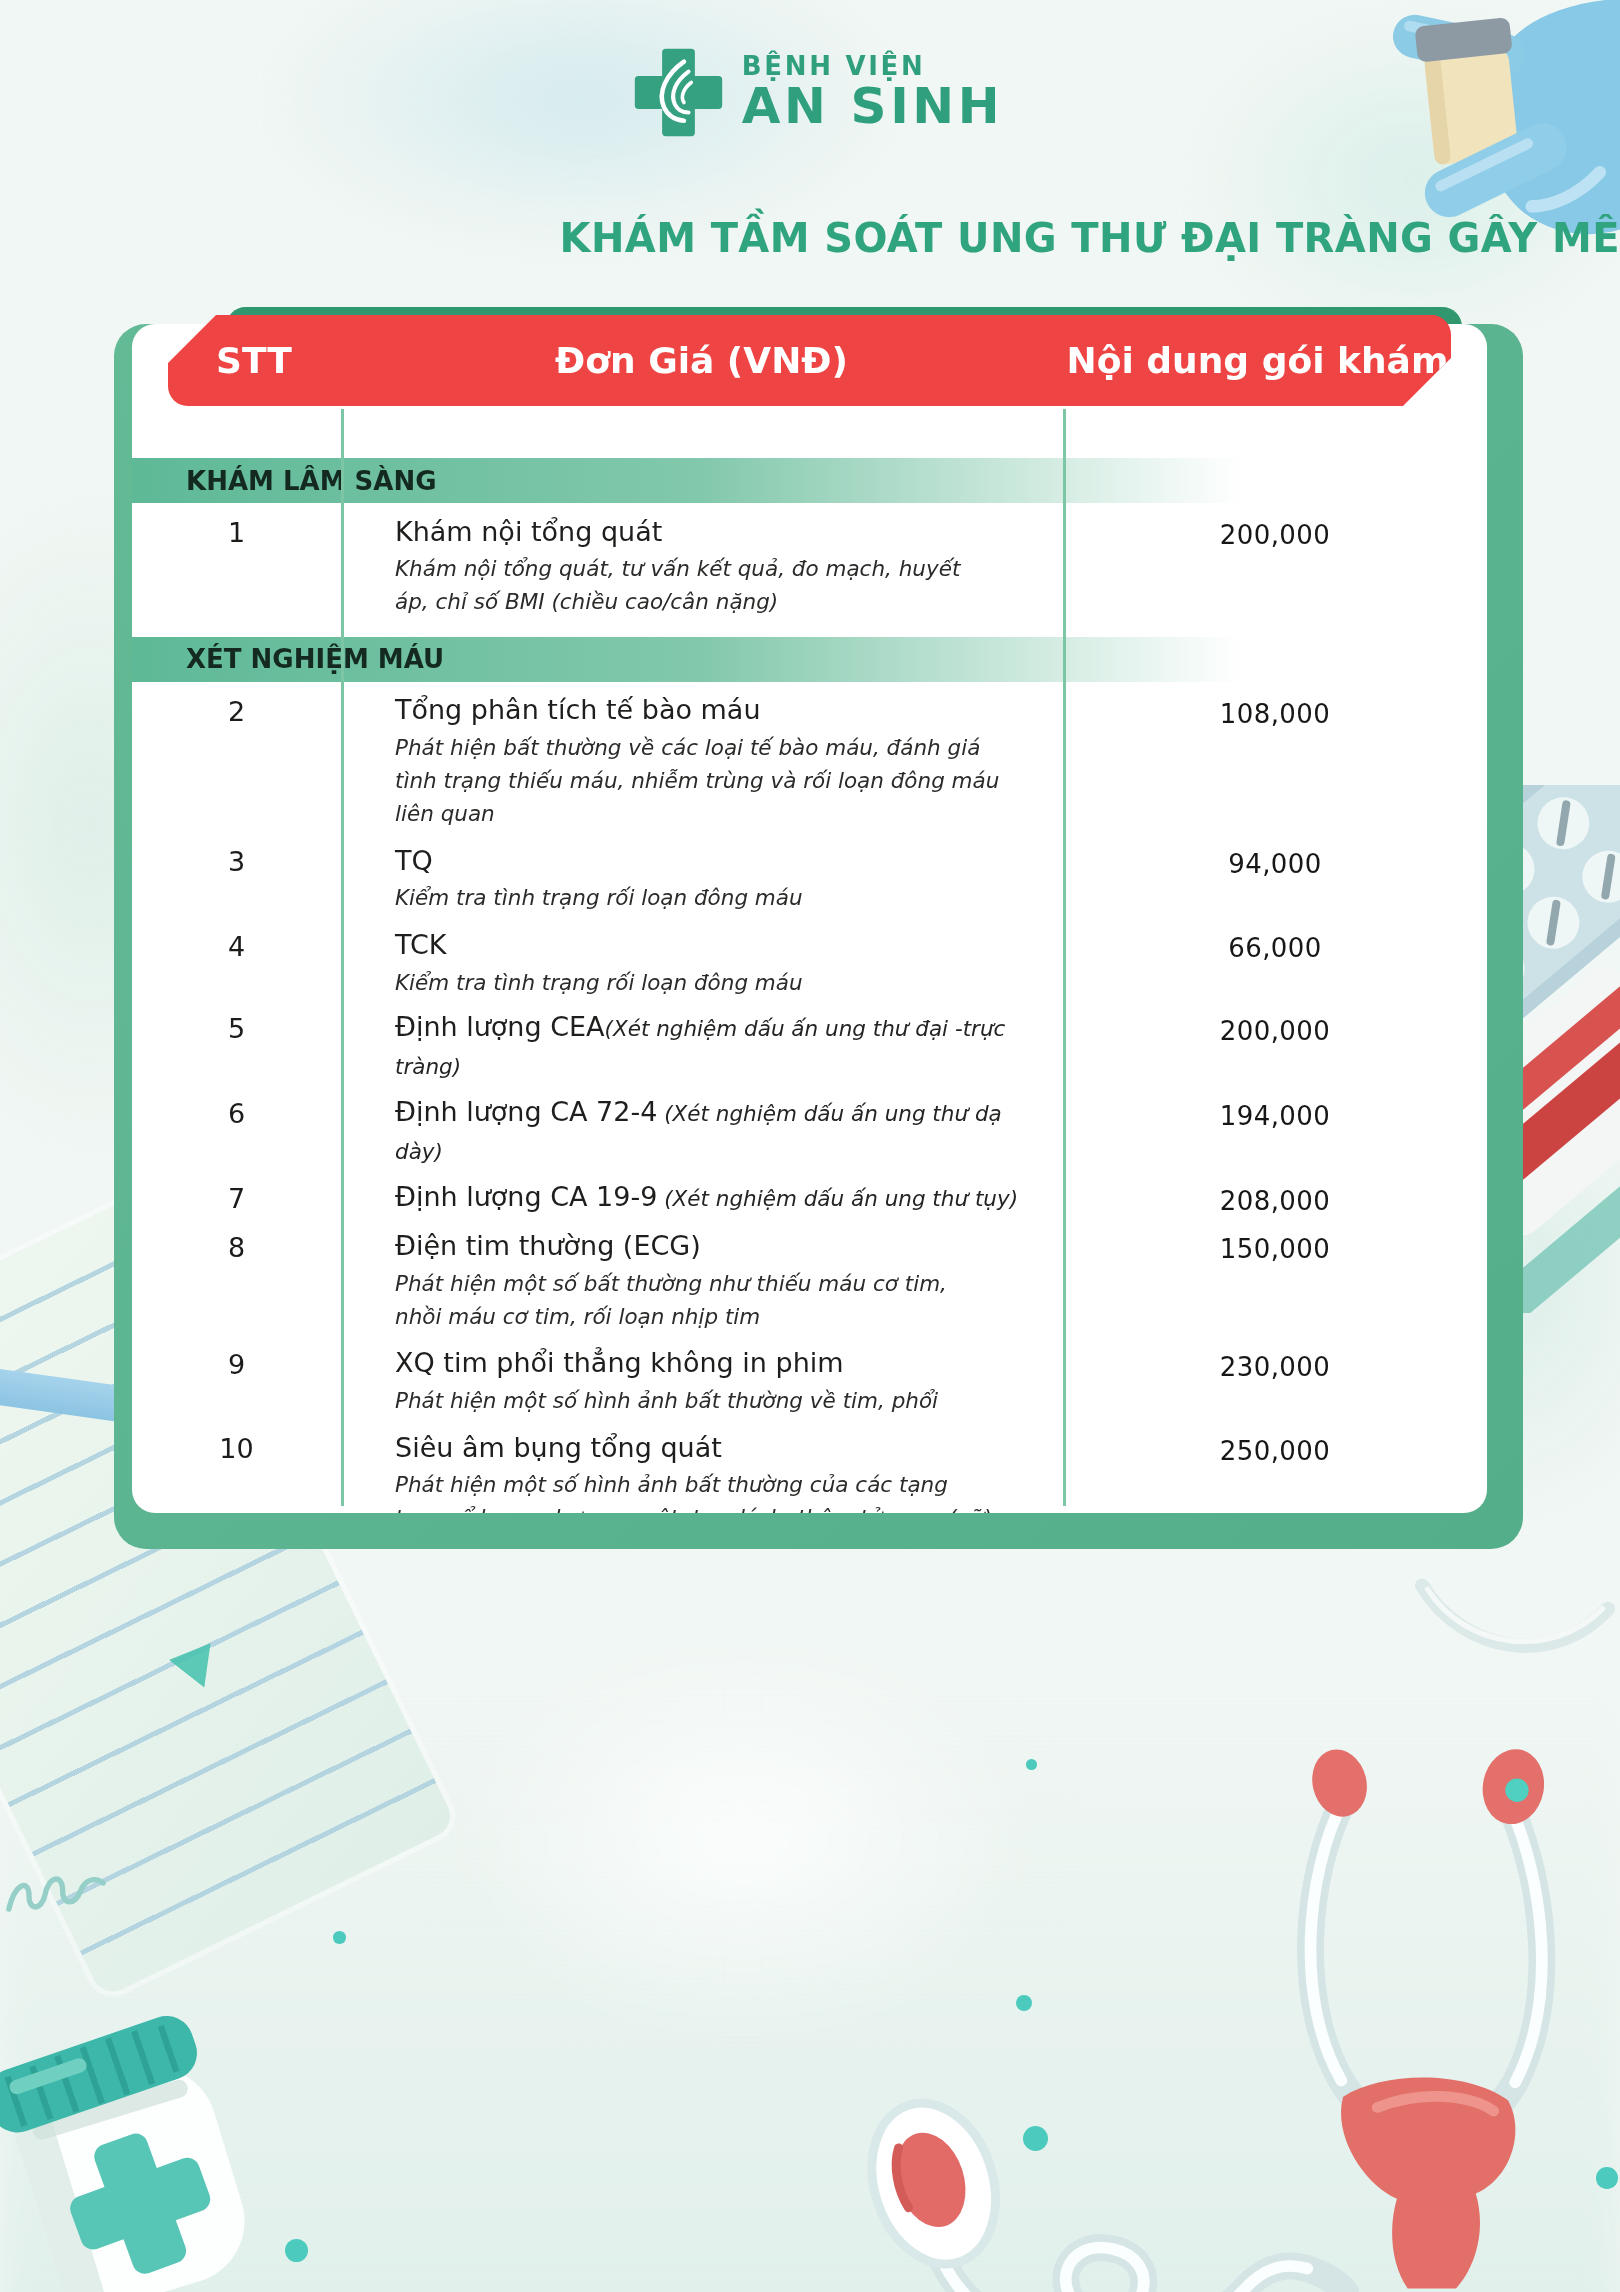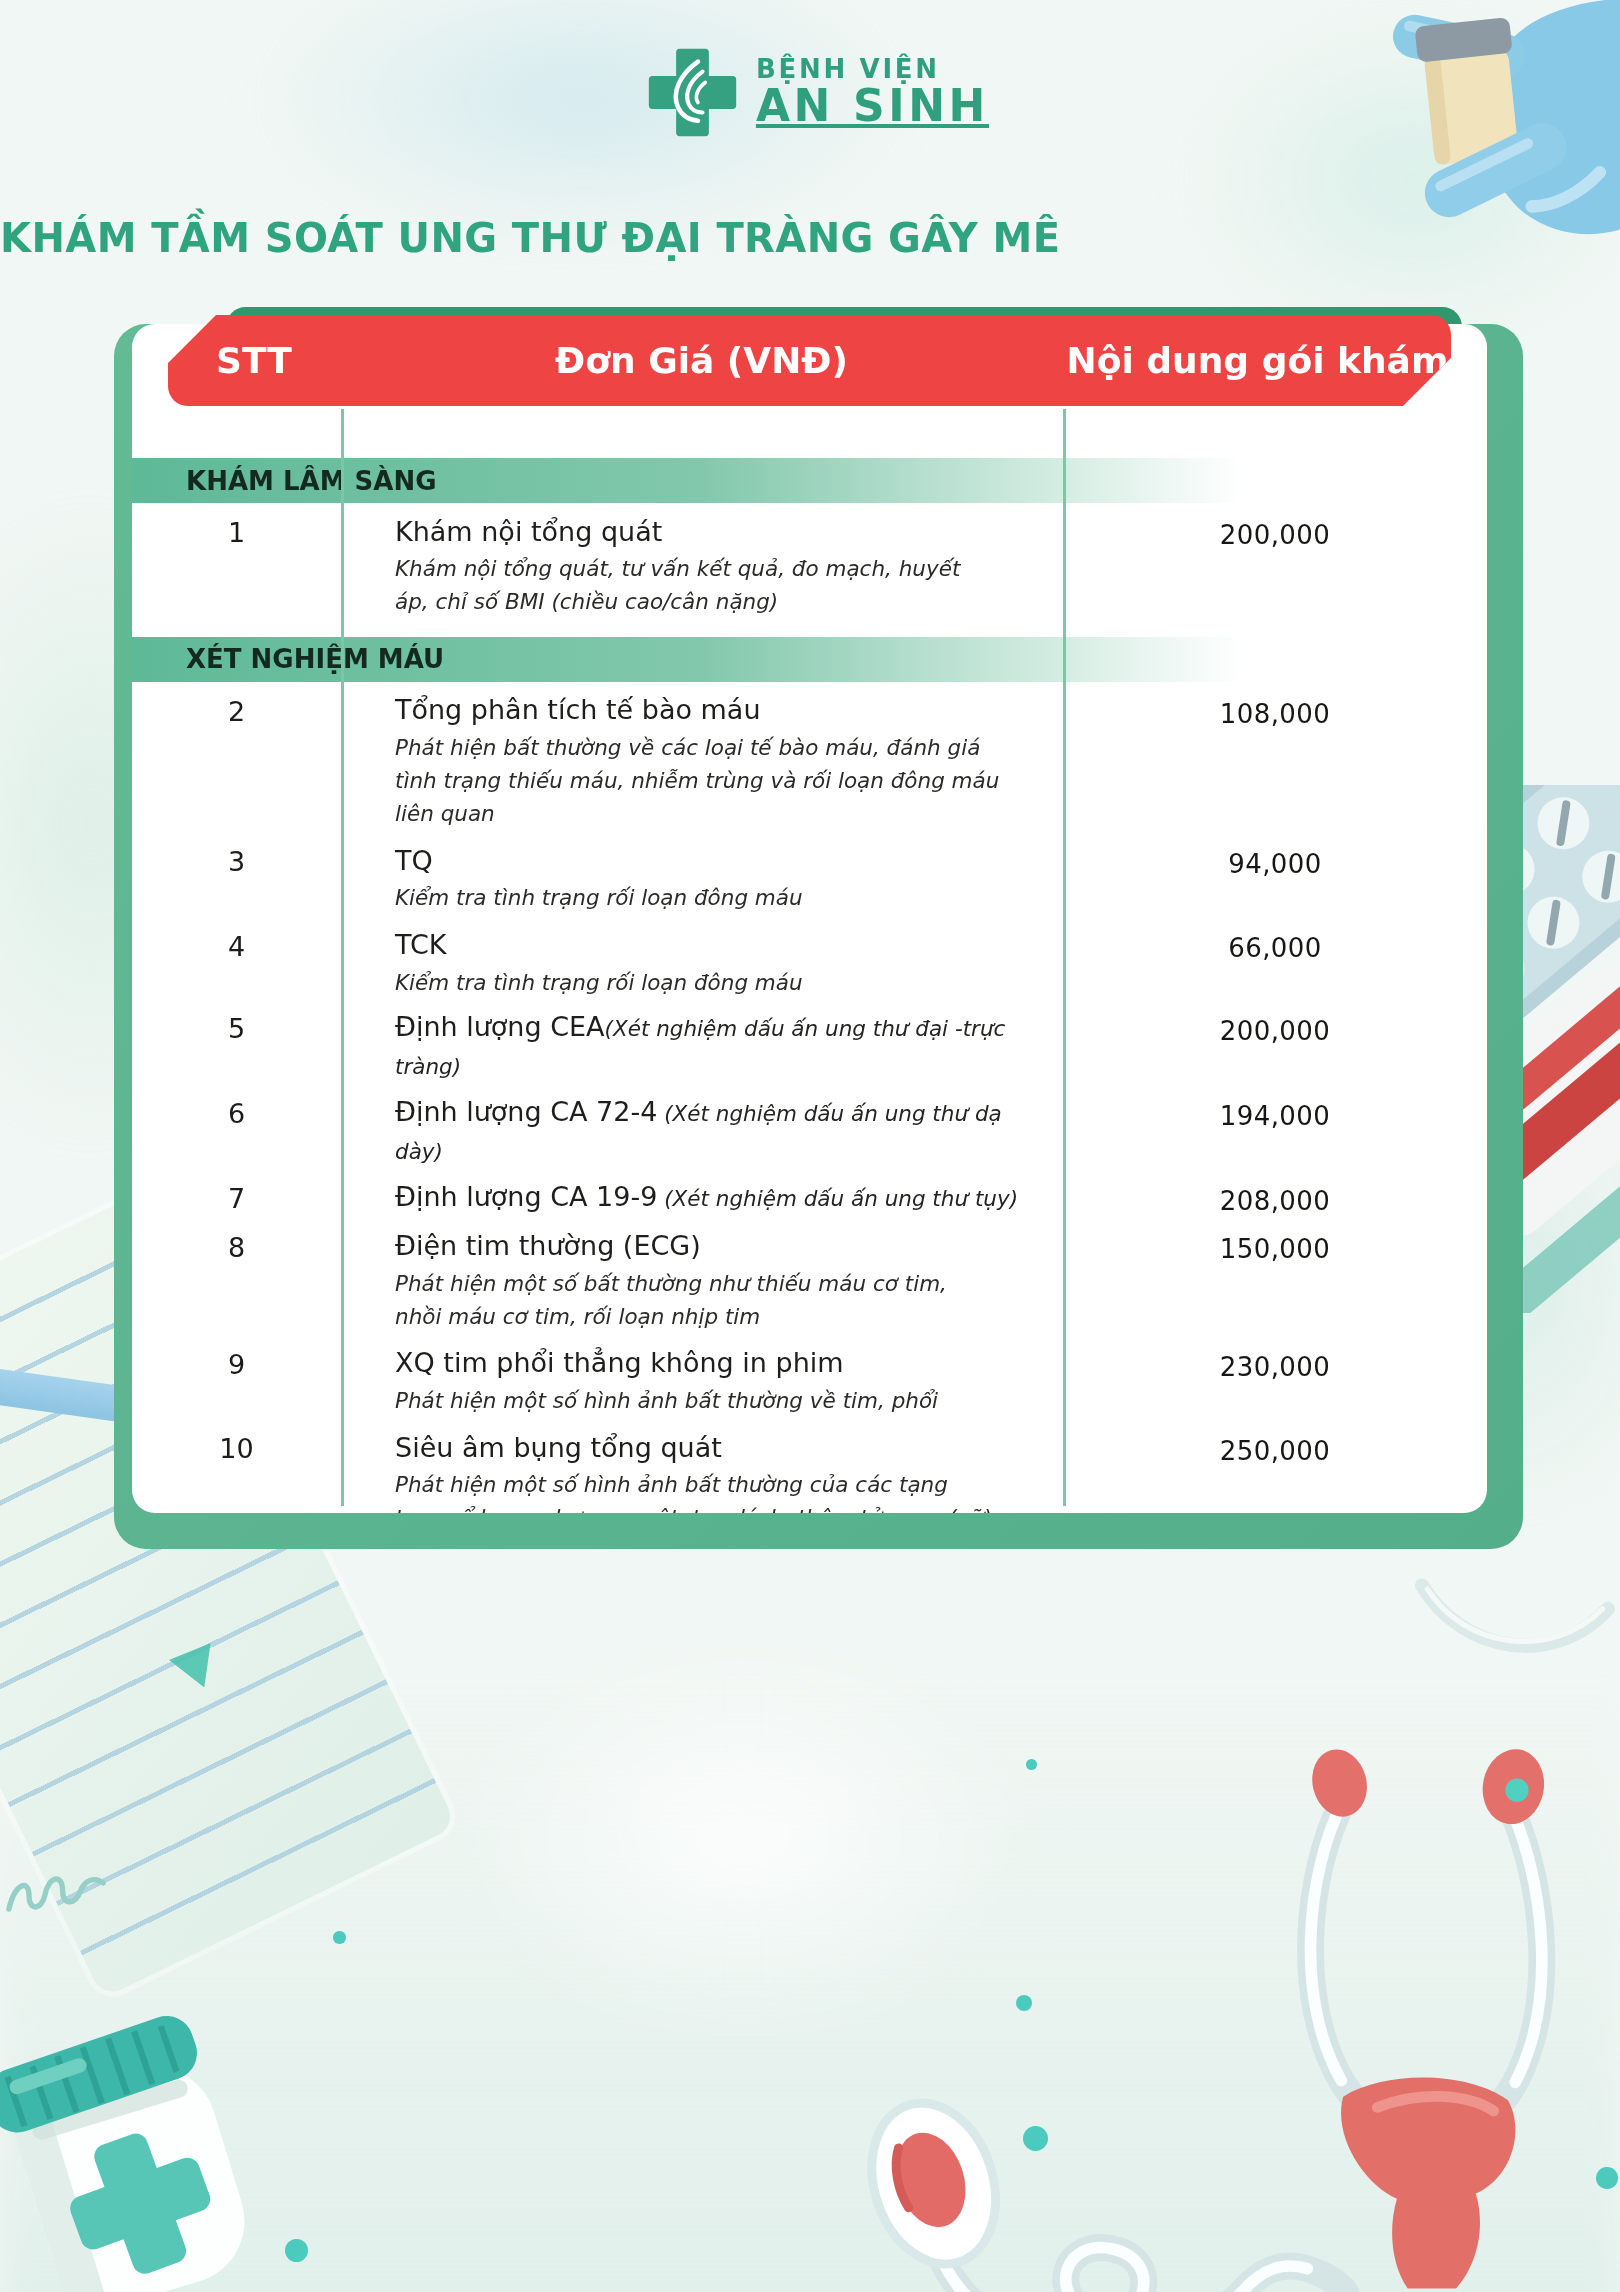--- a/index.html
+++ b/index.html
@@ -43,22 +43,22 @@
   .glove{left:1365px;top:-7.2px;width:260px;height:260px;}
   .rightpack{right:0;top:785px;width:192px;height:528px;}
   .steth{left:759px;top:1731px;width:861px;height:562px;}
   .swoosh{left:1402px;top:1557px;width:218px;height:134px;}
   .squiggle{left:0;top:1847px;width:143px;height:85px;transform:rotate(-6deg);}
 
   
   .brandbar{position:absolute;left:16px;right:0;top:47px;z-index:6;display:flex;justify-content:center;align-items:center;gap:18px;}
   .brand-text{display:flex;flex-direction:column;line-height:1.05;color:#2f9f7d;}
   .brand-l1{font-size:26px;font-weight:bold;letter-spacing:2.7px;}
-  .brand-l2{font-size:44px;font-weight:bold;letter-spacing:3.6px;text-decoration:underline;}
-  .pagetitle{position:absolute;left:0;right:0;top:215px;z-index:6;text-align:left;
+  .brand-l2{font-size:50px;font-weight:bold;letter-spacing:3.6px;}
+  .pagetitle{position:absolute;left:0;right:0;top:215px;z-index:6;text-align:right;
     font-size:40px;font-weight:bold;color:#30a47f;letter-spacing:0.4px;}
 
   
   .frame{position:absolute;left:114px;top:324px;width:1409px;height:1225px;z-index:4;
     background:linear-gradient(135deg,#63bb96,#53ae89);border-radius:32px;}
   .card{position:absolute;left:132px;top:324px;width:1355px;height:1189px;z-index:5;
     background:#ffffff;border-radius:23px;overflow:hidden;}
   .sep{position:absolute;top:85px;bottom:7.2px;width:2.7px;background:#7cc6a6;z-index:7;}
   .sep1{left:209px;} .sep2{left:931px;}
 

